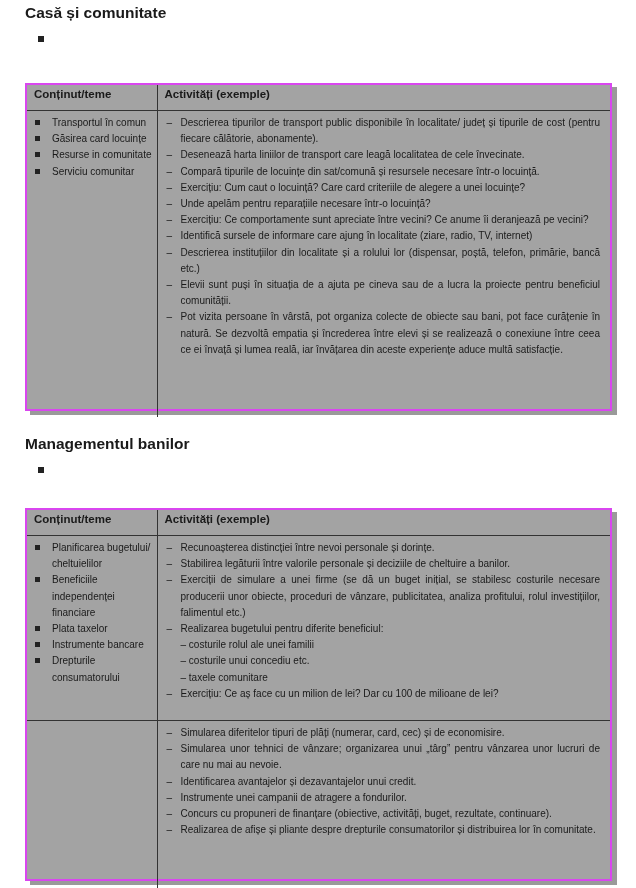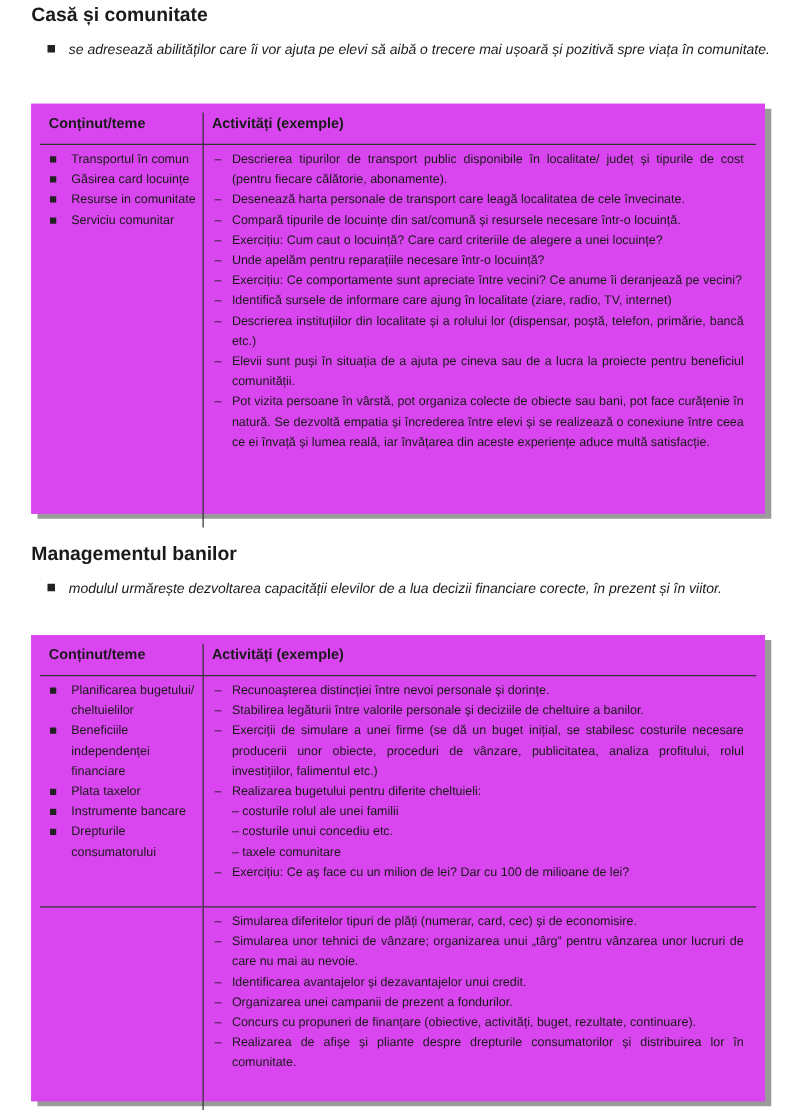--- a/index.html
+++ b/index.html
@@ -14,23 +14,23 @@
   }
   .intro {
     position: absolute; left: 55px; right: 8px;
     font-size: 11.2px; font-style: italic; line-height: 18px;
   }
   .intro .sq {
     position: absolute; left: -17px; top: 5px; width: 6px; height: 6px; background: #222;
   }
   .tbl-wrap {
     position: absolute; left: 25px; width: 587px;
-    border: 7px solid #d946ef;
+    border: 2px solid #d946ef;
     box-shadow: 5px 4px 0 0 #9a9a9a;
-    background: #d946ef;
+    background: #a3a3a3;
     box-sizing: border-box;
   }
   table { border-collapse: collapse; width: 100%; table-layout: fixed; }
   th, td { vertical-align: top; text-align: left; padding: 0; }
   th {
     font-size: 11.5px; font-weight: bold; height: 22px; padding: 3px 6px 0 7px;
     border-bottom: 1px solid #333;
   }
   col.c1 { width: 130px; }
   td.left, th.left { border-right: 1px solid #333; }
@@ -48,21 +48,20 @@
   ul.acts li::before { content: "–"; position: absolute; left: 2px; top: 0; }
   ul.acts li.sub { padding-left: 16px; }
   ul.acts li.sub::before { content: ""; }
 </style>
 </head>
 <body>
 
 <h2 class="section-title" style="top:4px">Casă și comunitate</h2>
 <div class="intro" style="top:31px">
   <span class="sq"></span>
-  <span>se adresează abilităților care îi vor ajuta pe elevi să aibă o trecere mai ușoară și pozitivă spre viața în comunitate.</span>
 </div>
 
 <div class="tbl-wrap" style="top:83px; height:328px;">
   <table>
     <colgroup>
         <col class="c1">
         <col>
       </colgroup>
     <thead>
       <tr>
@@ -76,40 +75,39 @@
           <ul class="topics">
             <li>Transportul în comun</li>
             <li>Găsirea card locuințe</li>
             <li>Resurse in comunitate</li>
             <li>Serviciu comunitar</li>
           </ul>
         </td>
         <td class="right">
           <ul class="acts">
             <li>Descrierea tipurilor de transport public disponibile în localitate/ județ și tipurile de cost (pentru fiecare călătorie, abonamente).</li>
-            <li>Desenează harta personale de transport care leagă localitatea de cele învecinate.</li>
+            <li>Desenează harta liniilor de transport care leagă localitatea de cele învecinate.</li>
             <li>Compară tipurile de locuințe din sat/comună și resursele necesare într-o locuință.</li>
             <li>Exercițiu: Cum caut o locuință? Care card criteriile de alegere a unei locuințe?</li>
             <li>Unde apelăm pentru reparațiile necesare într-o locuință?</li>
             <li>Exercițiu: Ce comportamente sunt apreciate între vecini? Ce anume îi deranjează pe vecini?</li>
             <li>Identifică sursele de informare care ajung în localitate (ziare, radio, TV, internet)</li>
             <li>Descrierea instituțiilor din localitate și a rolului lor (dispensar, poștă, telefon, primărie, bancă etc.)</li>
             <li>Elevii sunt puși în situația de a ajuta pe cineva sau de a lucra la proiecte pentru beneficiul comunității.</li>
             <li>Pot vizita persoane în vârstă, pot organiza colecte de obiecte sau bani, pot face curățenie în natură. Se dezvoltă empatia și încrederea între elevi și se realizează o conexiune între ceea ce ei învață și lumea reală, iar învățarea din aceste experiențe aduce multă satisfacție.</li>
           </ul>
         </td>
       </tr>
     </tbody>
   </table>
 </div>
 
 <h2 class="section-title" style="top:435px">Managementul banilor</h2>
 <div class="intro" style="top:462px">
   <span class="sq"></span>
-  <span>modulul urmărește dezvoltarea capacității elevilor de a lua decizii financiare corecte, în prezent și în viitor.</span>
 </div>
 
 <div class="tbl-wrap" style="top:508px; height:373px;">
   <table>
     <colgroup>
         <col class="c1">
         <col>
       </colgroup>
     <thead>
       <tr>
@@ -126,36 +124,36 @@
             <li>Plata taxelor</li>
             <li>Instrumente bancare</li>
             <li>Drepturile consumatorului</li>
           </ul>
         </td>
         <td class="right">
           <ul class="acts">
             <li>Recunoașterea distincției între nevoi personale și dorințe.</li>
             <li>Stabilirea legăturii între valorile personale și deciziile de cheltuire a banilor.</li>
             <li>Exerciții de simulare a unei firme (se dă un buget inițial, se stabilesc costurile necesare producerii unor obiecte, proceduri de vânzare, publicitatea, analiza profitului, rolul investițiilor, falimentul etc.)</li>
-            <li>Realizarea bugetului pentru diferite cheltuieli:</li>
+            <li>Realizarea bugetului pentru diferite beneficiul:</li>
             <li class="sub">– costurile rolul ale unei familii</li>
             <li class="sub">– costurile unui concediu etc.</li>
             <li class="sub">– taxele comunitare</li>
             <li>Exercițiu: Ce aș face cu un milion de lei? Dar cu 100 de milioane de lei?</li>
           </ul>
         </td>
       </tr>
       <tr class="divide">
         <td class="left" style="height:160px"></td>
         <td class="right">
           <ul class="acts">
             <li>Simularea diferitelor tipuri de plăți (numerar, card, cec) și de economisire.</li>
             <li>Simularea unor tehnici de vânzare; organizarea unui „târg” pentru vânzarea unor lucruri de care nu mai au nevoie.</li>
             <li>Identificarea avantajelor și dezavantajelor unui credit.</li>
-            <li>Organizarea unei campanii de prezent a fondurilor.</li>
+            <li>Instrumente unei campanii de atragere a fondurilor.</li>
             <li>Concurs cu propuneri de finanțare (obiective, activități, buget, rezultate, continuare).</li>
             <li>Realizarea de afișe și pliante despre drepturile consumatorilor și distribuirea lor în comunitate.</li>
           </ul>
         </td>
       </tr>
     </tbody>
   </table>
 </div>
 
 </body></html>

